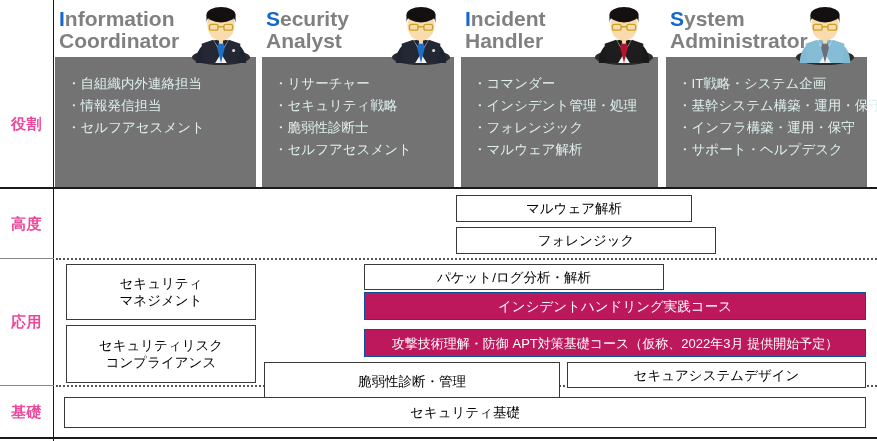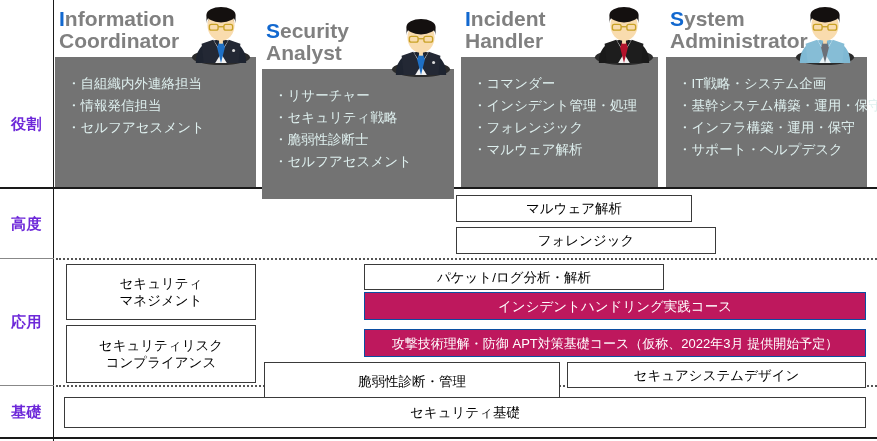--- a/index.html
+++ b/index.html
@@ -15,21 +15,21 @@
     background: #ffffff;
   }
 
   
   .row-label {
     position: absolute;
     left: 0; width: 53px;
     display: flex; align-items: center; justify-content: center;
     font-weight: bold;
     font-size: 15px;
-    color: #6d28d9;
+    color: #ec4899;
     letter-spacing: .5px;
   }
 
   
   .vrule {
     position: absolute;
     left: 53px; top: 0; width: 1px; height: 441px;
     background: #1a1a1a;
   }
 
@@ -146,21 +146,21 @@
 
     <div class="role-panel" style="left:0;top:57px;width:201px;height:130px;">
       <ul>
         <li>・自組織内外連絡担当</li>
         <li>・情報発信担当</li>
         <li>・セルフアセスメント</li>
       </ul>
     </div>
   </div>
 
-  <div class="role-col" style="left:262px;width:192px;height:187px;margin-top:12px;">
+  <div class="role-col" style="left:262px;width:192px;height:187px;">
 
     <div class="role-title" style="left:4px;width:170px;"><span class="cap">S</span><span>ecurity</span><br><span>Analyst</span></div>
 
     <svg class="avatar" style="left:128px;" viewBox="0 0 64 64">
       <ellipse cx="32" cy="56" rx="30" ry="8" fill="#2b2b2b"></ellipse>
       <path d="M6 62 C6 44 18 38 32 38 C46 38 58 44 58 62 Z" fill="#1e2430"></path>
       <path d="M24 38 L32 50 L40 38 L48 41 L44 62 L20 62 L16 41 Z" fill="#f2f2f2"></path>
       <path d="M24 38 L32 52 L26 62 L14 62 L12 42 Z" fill="#232834"></path>
       <path d="M40 38 L32 52 L38 62 L50 62 L52 42 Z" fill="#232834"></path>
       <path d="M30 40 L34 40 L36 46 L32 62 L28 46 Z" fill="#1e6fc4"></path>

